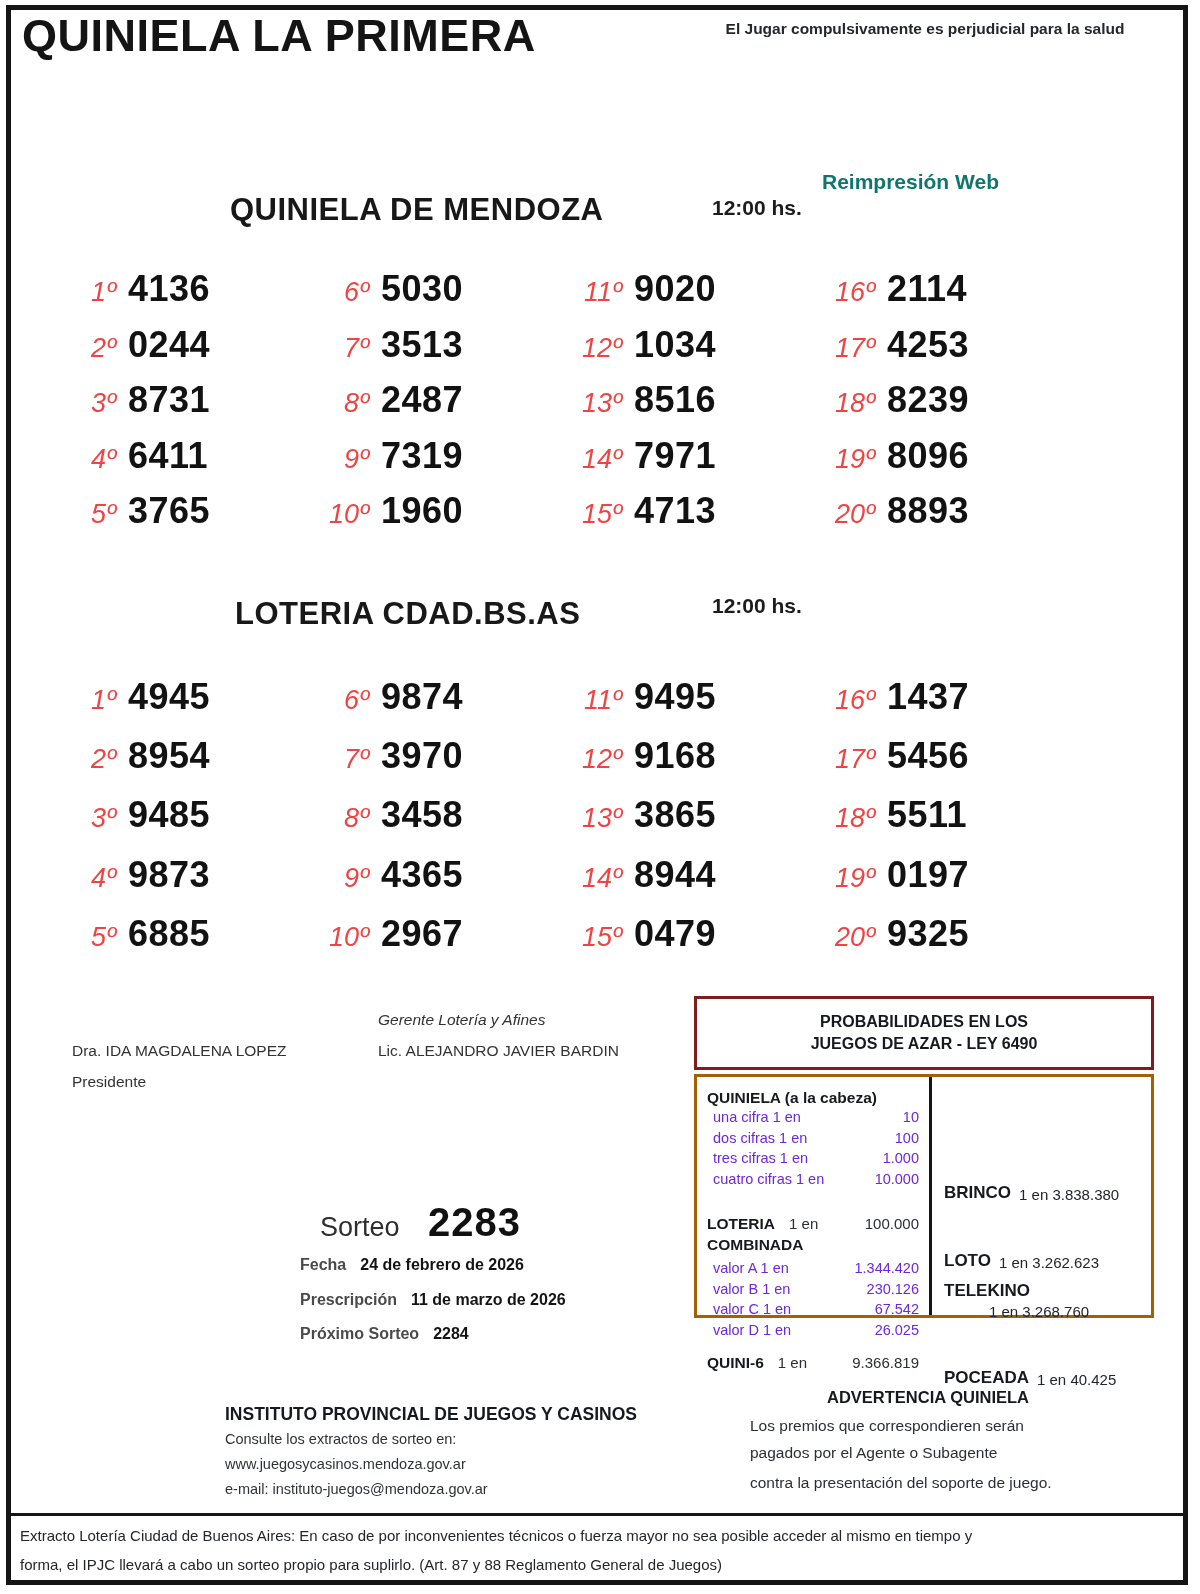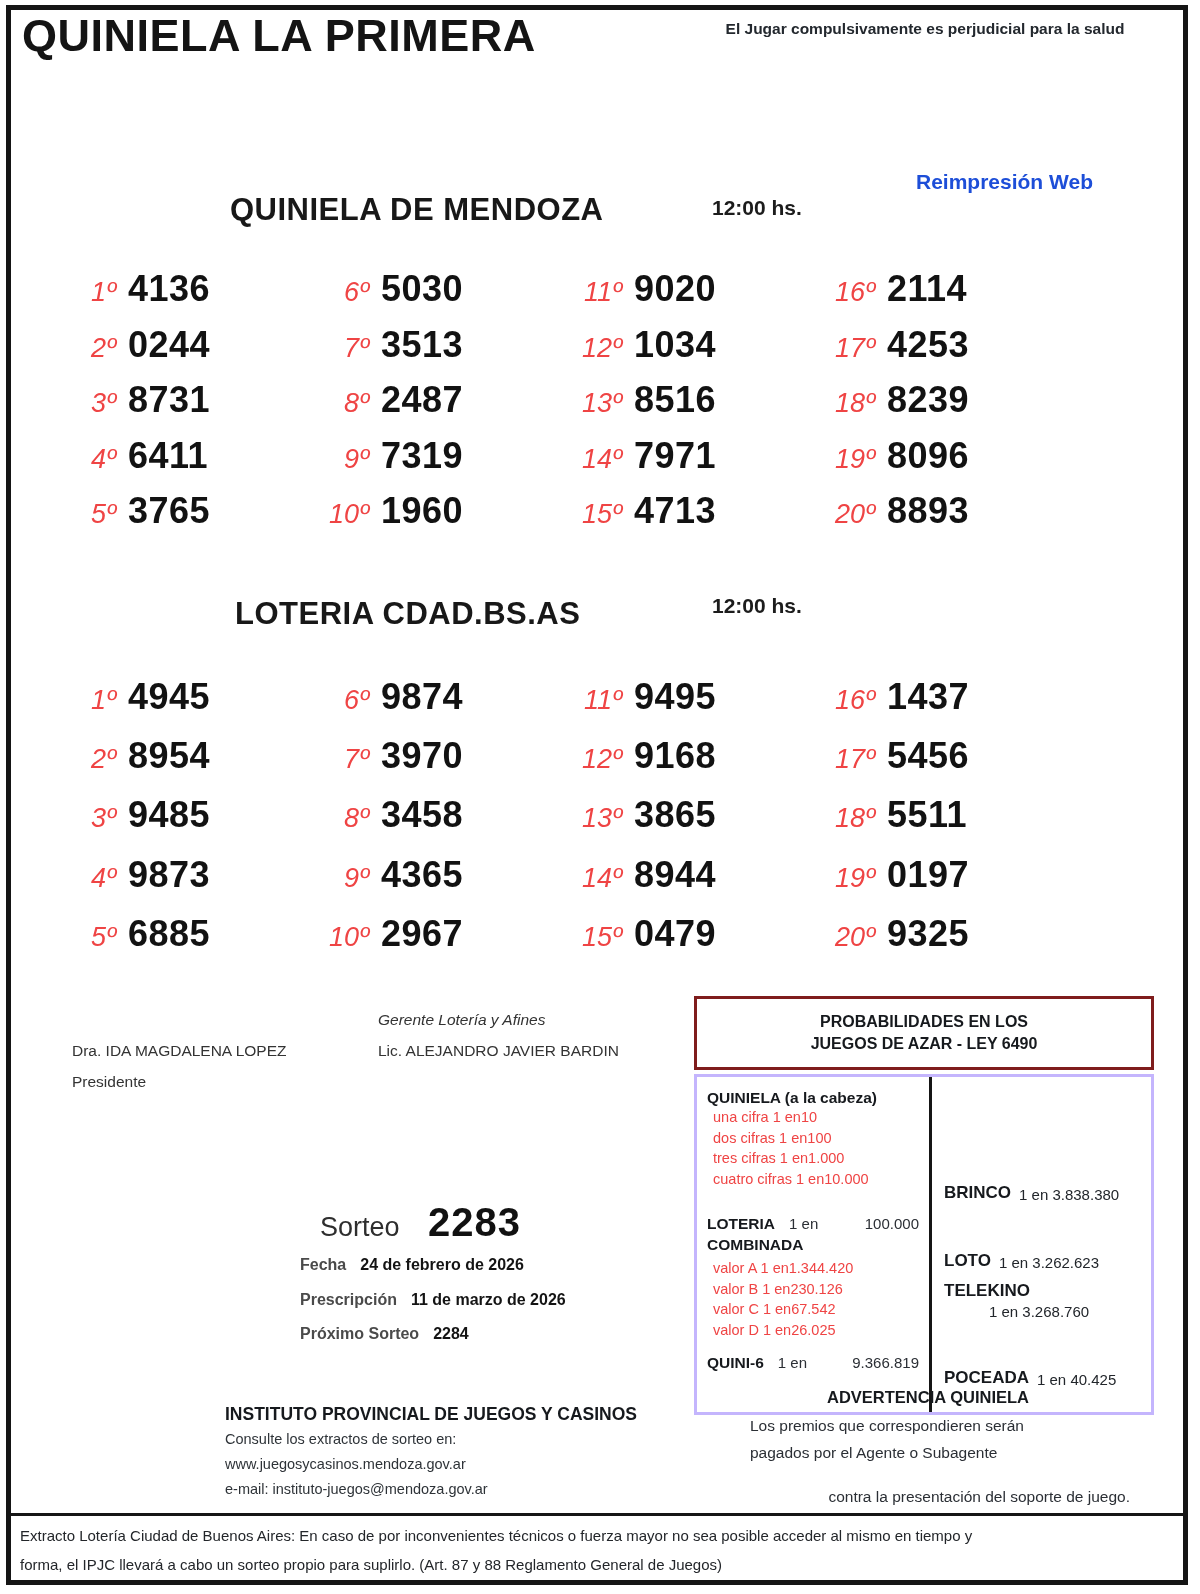--- a/index.html
+++ b/index.html
@@ -16,21 +16,21 @@
   }
   .abs { position:absolute; }
 
   
   .main-title { left:22px; top:10px; font-size:45px; font-weight:bold; color:#141414; letter-spacing:0.5px; }
   .health-warning { left:690px; top:20px; width:470px; text-align:center; font-size:15.5px; font-weight:bold; color:#23282e; }
 
   
   .sec-title { font-size:31px; font-weight:bold; color:#181818; letter-spacing:0.5px; }
   .sec-time  { font-size:21px; font-weight:bold; color:#1c1c1c; }
-  .reprint   { left:916px; top:170px; font-size:21px; font-weight:bold; color:#1d4ed8; }
+  .reprint   { left:822px; top:170px; font-size:21px; font-weight:bold; color:#0f766e; }
 
   
   .grid {
     display:grid;
     grid-template-columns:253px 253px 253px 241px;
   }
   .g1 { left:60px; top:268px; width:1010px; grid-auto-rows:55.5px; }
   .g2 { left:60px; top:676px; width:1010px; grid-auto-rows:59.2px; }
   .cell { display:flex; align-items:baseline; }
   .pos { width:56px; text-align:right; font-size:27px; color:#ef4444;font-style:italic; }
@@ -48,41 +48,41 @@
   .meta-row .mv { font-weight:bold; color:#141414; margin-left:14px; }
 
   
   .prob-head {
     left:694px; top:996px; width:460px; height:74px;
     border:3px solid #7f1d1d;
     display:flex; flex-direction:column; justify-content:center; align-items:center;
     font-size:16px; font-weight:bold; color:#16191d; line-height:22px;
   }
   .prob-body {
-    left:694px; top:1074px; width:460px; height:341px;
-    border:3px solid #c4b5fd;
+    left:694px; top:1074px; width:460px; height:244px;
+    border:3px solid #a16207;
   }
   .prob-divider { position:absolute; left:232px; top:0; bottom:0; width:3px; background:#151515; }
   .prob-left { position:absolute; left:0; top:0; width:232px; height:100%; padding:12px 10px 0 10px; }
   .p-sec { font-size:15.5px; font-weight:bold; color:#16191d; }
-  .prow { display:flex; font-size:14.5px; color:#ef4444; line-height:20.5px; padding-left:6px; }
+  .prow { display:flex; justify-content:space-between; font-size:14.5px; color:#6d28d9; line-height:20.5px; padding-left:6px; }
   .prow .pv { text-align:right; }
   .gamerow { display:flex; font-size:15px; color:#2b2f35; line-height:21px; align-items:baseline; }
   .gamerow .g-label { font-weight:bold; font-size:15.5px; color:#16191d; }
   .gamerow .mid { margin-left:14px; }
   .gamerow .val { flex:1; text-align:right; }
   .prob-right { position:absolute; left:235px; top:0; right:0; height:100%; padding:58px 8px 0 12px; font-size:15px; color:#22262b; }
   .rg-name { font-weight:bold; font-size:17px; color:#16191d; }
   .rg-row { display:flex; align-items:flex-end; margin-bottom:10px;margin-top:48px; }
   .rg-row .rg-val { margin-left:8px; white-space:nowrap; }
 
   
   .adv-title { left:748px; top:1388px; width:360px; text-align:center; font-size:16.5px; font-weight:bold; color:#16191d; }
   .adv-lines { left:750px; top:1412px; width:380px; font-size:15.5px; color:#2b2f35; line-height:27px; }
-  .adv-lines div:last-child { margin-top:17px;text-align:right; }
+  .adv-lines div:last-child { margin-top:3px; }
 
   
   .inst-name  { left:225px; top:1404px; font-size:17.5px; font-weight:bold; color:#16191d; }
   .inst-line  { font-size:14.5px; color:#2e3338; }
 
   
   .footer-sep { left:11px; top:1513px; width:1172px; height:3px; background:#151515; }
   .footer-line { left:20px; font-size:15px; color:#23262a; }
 </style>
 </head>

